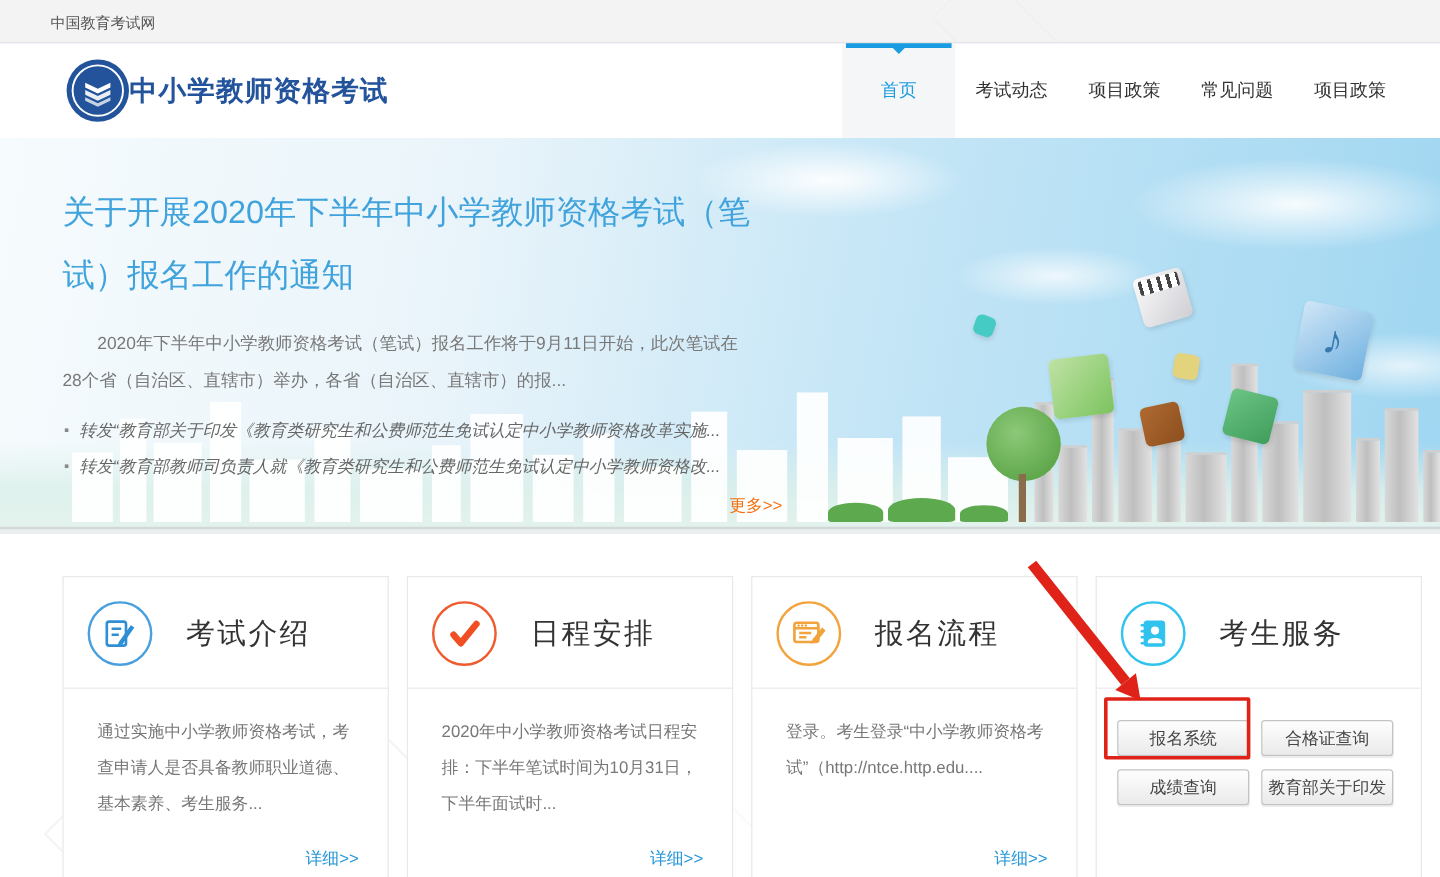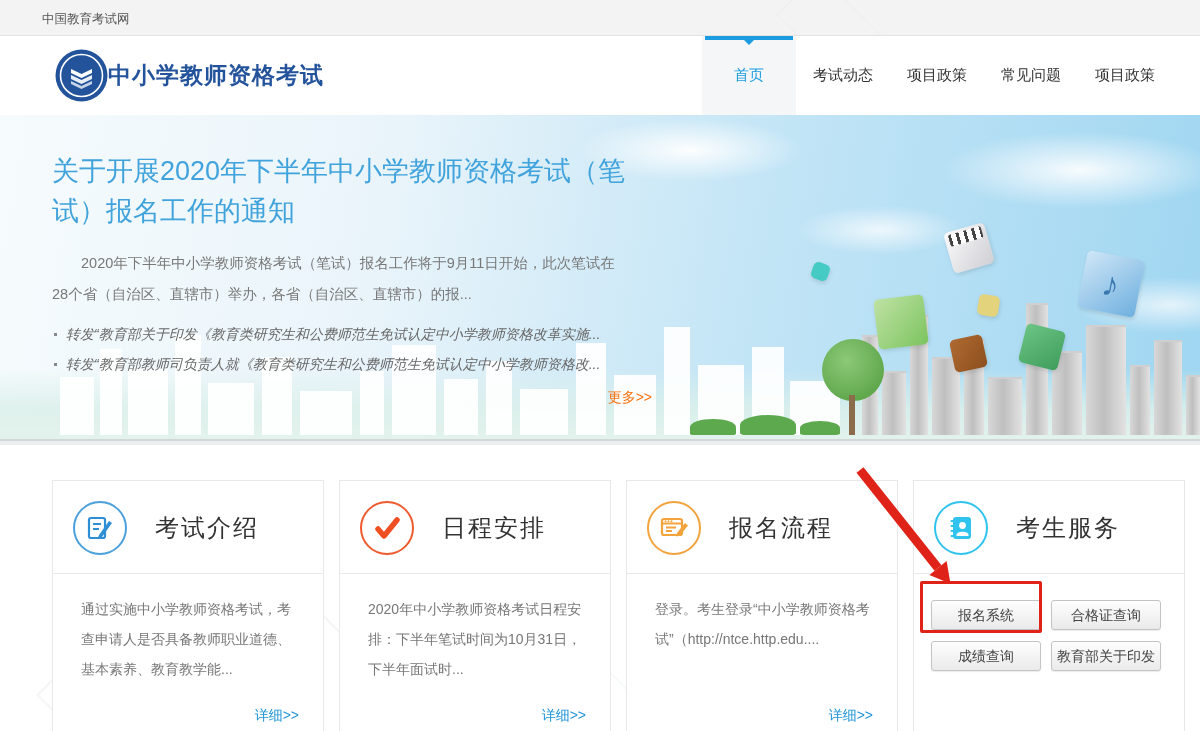--- a/index.html
+++ b/index.html
@@ -39,21 +39,21 @@
   .tree-top { position:absolute; left:822px; bottom:44px; width:62px; height:62px; border-radius:50%;
     background:radial-gradient(circle at 40% 35%, #8cc878, #5fa74b 75%); }
   .tree-trunk { position:absolute; left:849px; bottom:10px; width:6px; height:40px; background:#8a6b4a; }
   .bush { position:absolute; bottom:10px; border-radius:50% 50% 10% 10%; background:#5da94e; }
   .cube { position:absolute; border-radius:5px; box-shadow:1px 2px 4px rgba(0,0,0,.12); }
   .cube .note { display:block; text-align:center; color:#3a79b0; font-weight:bold; }
   .keys { position:absolute; top:3px; left:4px; right:4px; height:12px;
     background:repeating-linear-gradient(90deg,#444 0 3px,#fff 3px 8px); border-radius:2px; }
 
   .hero { position:absolute; left:52px; top:36px; width:600px; }
-  .hero-title { width:585px; font-size:27px; line-height:40px; color:#41a3dc; cursor:pointer; }
+  .hero-title { width:585px; font-size:27px; line-height:52px; color:#41a3dc; cursor:pointer; }
   .hero-summary { width:566px; margin-top:17px; font-size:14.5px; line-height:31px; color:#787878; text-indent:2em; }
   .hero-bullets { margin-top:9px; }
   .hero-bullet { position:relative; padding-left:14px; font-size:14px; line-height:30px; color:#666; cursor:pointer; white-space:nowrap;font-style:italic; }
   .hero-bullet .dot { position:absolute; left:2px; top:14px; width:3px; height:3px; background:#888; }
   .hero-more { width:600px; margin-top:10px; text-align:right; font-size:14px; color:#f7700f; cursor:pointer; }
 
   
   .main { position:relative; height:286px; background:#fff; }
   .wm2 { position:absolute; width:260px; height:260px; border:2px solid #f4f5f6; transform:rotate(45deg); }
   .cards { position:absolute; left:52px; top:35px; display:flex; gap:15px; }
@@ -182,21 +182,21 @@
             <svg width="30" height="30" viewBox="0 0 30 30">
               <rect x="4" y="5" width="16" height="20" rx="2" fill="none" stroke="#2e8fd5" stroke-width="2.2"></rect>
               <line x1="8" y1="11" x2="16" y2="11" stroke="#2e8fd5" stroke-width="2"></line>
               <line x1="8" y1="16" x2="14" y2="16" stroke="#2e8fd5" stroke-width="2"></line>
               <path d="M14 22 L24 8 L27 10 L17 24 L13 25 Z" fill="#2e8fd5"></path>
             </svg>
           </span>
           <span class="card-title">考试介绍</span>
         </div>
         <div class="card-divider"></div>
-        <div class="card-body">通过实施中小学教师资格考试，考查申请人是否具备教师职业道德、基本素养、教育教学能...</div>
+        <div class="card-body">通过实施中小学教师资格考试，考查申请人是否具备教师职业道德、基本素养、考生服务...</div>
         <span class="card-link">详细&gt;&gt;</span>
       </div>
 
       <div class="card">
         <div class="card-head">
           <span class="icon-circle" style="border-color:#ef5b2e;">
             <svg width="30" height="30" viewBox="0 0 30 30">
               <path d="M6 16 L12 23 L25 7" fill="none" stroke="#ef4f23" stroke-width="5.5" stroke-linecap="round" stroke-linejoin="round"></path>
             </svg>
           </span>

